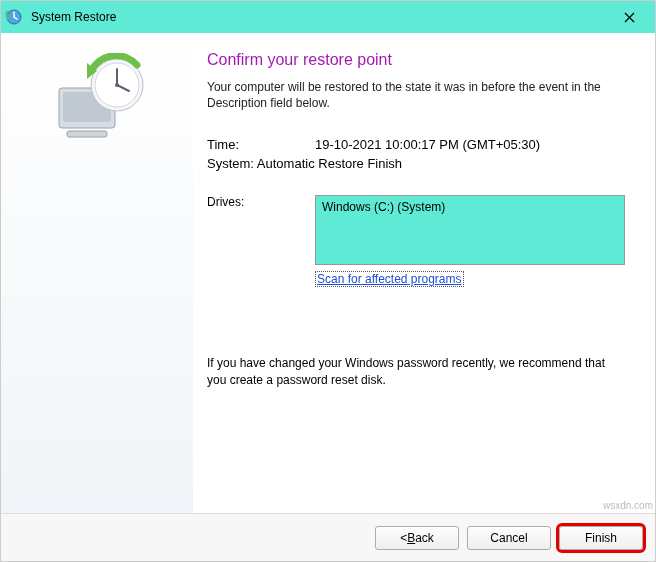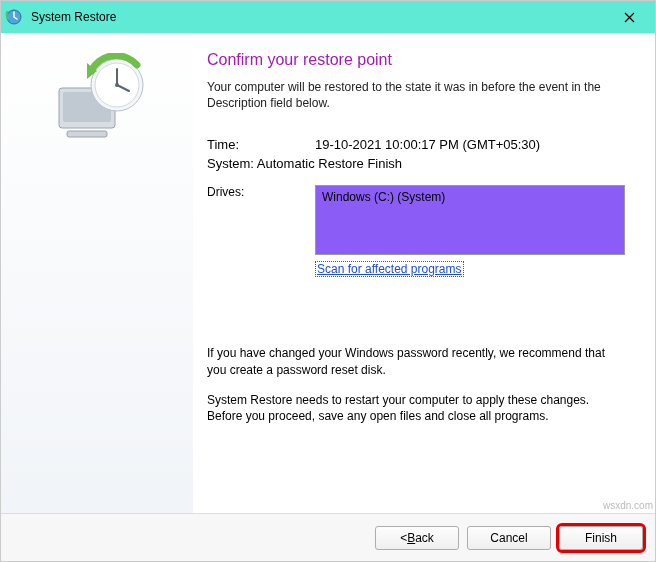--- a/index.html
+++ b/index.html
@@ -77,31 +77,31 @@
     .field-label {
       width: 108px;
       color: #000;
     }
     .field-value {
       flex: 1;
       color: #000;
     }
     .drives-row {
       display:flex;
-      margin-top: 14px;
+      margin-top: 24px;
     }
     .drives-label {
       width: 108px;
     }
     .drives-box {
       flex: 1;
       border: 1px solid #999;
       height: 70px;
       padding: 4px 6px;
-      background: #8b5cf6;
+      background: #5eead4;
       font-size: 12px;
     }
     .scan-link-row {
       display:flex;
       margin-top: 6px;
     }
     .scan-link {
       color: #1d4ed8;
       text-decoration: underline;
       border: 1px dotted #555;
@@ -211,21 +211,20 @@
         <div>Windows (C:) (System)</div>
       </div>
     </div>
 
     <div class="scan-link-row">
       <div style="width:108px"></div>
       <a class="scan-link">Scan for affected programs</a>
     </div>
 
     <div class="note1">If you have changed your Windows password recently, we recommend that you create a password reset disk.</div>
-    <div class="note2">System Restore needs to restart your computer to apply these changes. Before you proceed, save any open files and close all programs.</div>
   </div>
 </div>
 
 <div class="footer">
   <button class="btn">
     <span>&lt; </span>
       <span class="ak">B</span>
       <span>ack</span>
   </button>
   <button class="btn">Cancel</button>

